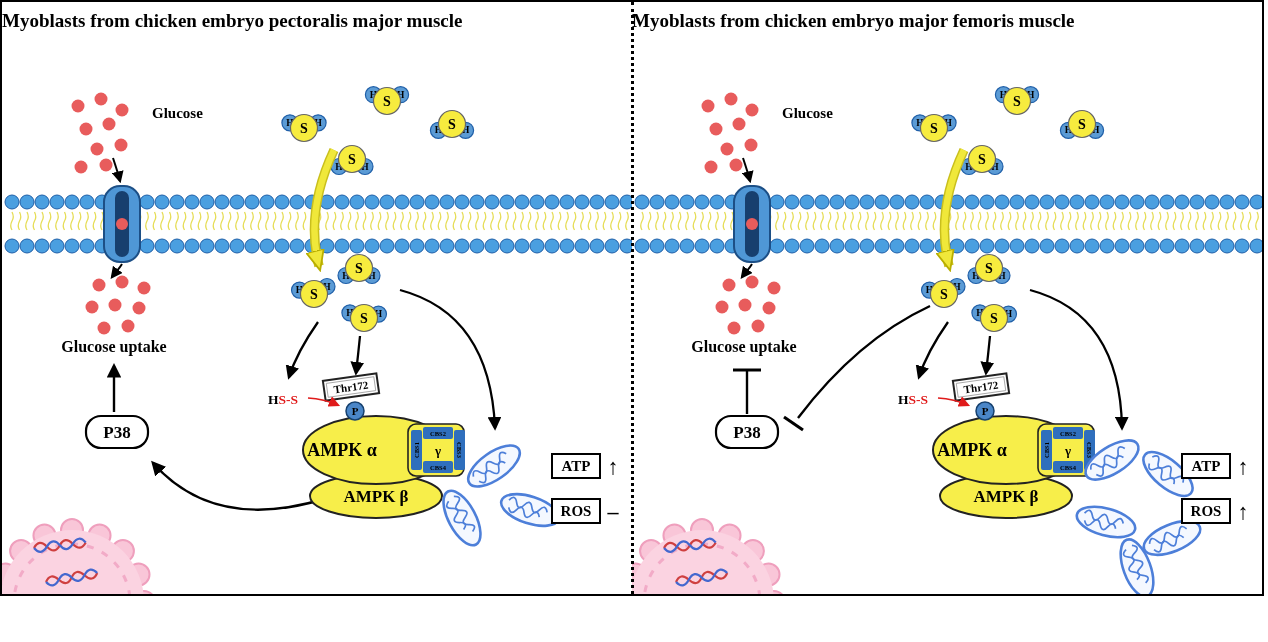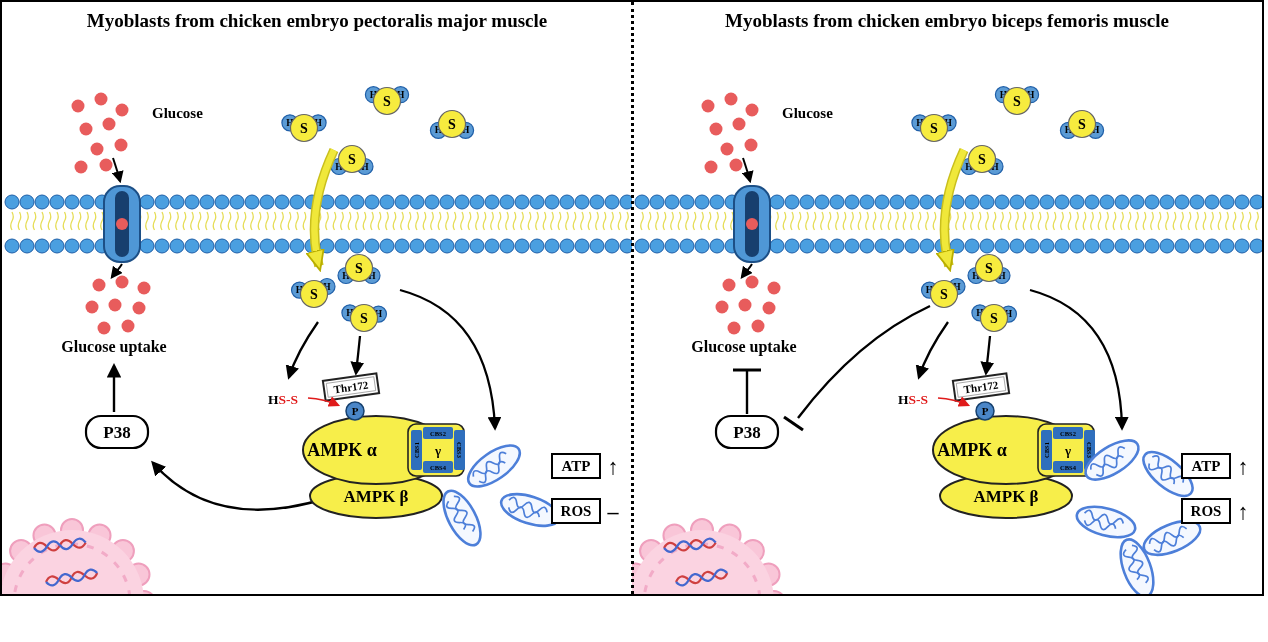--- a/index.html
+++ b/index.html
@@ -3,21 +3,21 @@
 <meta charset="utf-8">
 <style>
   html,body{margin:0;padding:0;background:#fff;}
   #stage{position:relative;width:1268px;height:642px;background:#fff;overflow:hidden;
          font-family:"Liberation Serif",serif;}
   #frame{position:absolute;left:0;top:0;width:1260px;height:592px;border:2px solid #000;background:#fff;}
   .panel{position:absolute;top:0;width:630px;height:592px;}
   .panel-left{left:0;}
   .panel-right{left:630px;}
   .divider{position:absolute;left:629px;top:0;height:592px;width:0;border-left:3px dotted #000;}
-  .panel-title{position:absolute;top:8px;left:0;width:100%;text-align:center;
+  .panel-title{position:absolute;top:8px;left:0;width:100%;
                font-weight:bold;font-size:19px;color:#000;}
   svg{position:absolute;left:0;top:0;overflow:hidden;display:block;}
   svg text{font-family:"Liberation Serif",serif;font-weight:bold;fill:#000;}
 </style>
 </head>
 <body>
 
 <div id="stage">
 <div id="frame">
 
@@ -793,18 +793,18 @@
             <g transform="translate(32,546) rotate(-6)">
               <path d="M0,0 q6,-9 13,0 t13,0 t13,0 t13,0" stroke="#cf4040" stroke-width="2.2" fill="none"></path>
               <path d="M0,0 q6,9 13,0 t13,0 t13,0 t13,0" stroke="#4468cf" stroke-width="2.2" fill="none"></path>
             </g>
             <g transform="translate(44,580) rotate(-10)">
               <path d="M0,0 q6,-9 13,0 t13,0 t13,0 t13,0" stroke="#cf4040" stroke-width="2.2" fill="none"></path>
               <path d="M0,0 q6,9 13,0 t13,0 t13,0 t13,0" stroke="#4468cf" stroke-width="2.2" fill="none"></path>
             </g>
           </g>
     </svg>
-    <div class="panel-title">Myoblasts from chicken embryo biceps femoris muscle</div>
+    <div class="panel-title">Myoblasts from chicken embryo major femoris muscle</div>
   </div>
 
   <div class="divider"></div>
 </div>
 </div>
 
 </body></html>

